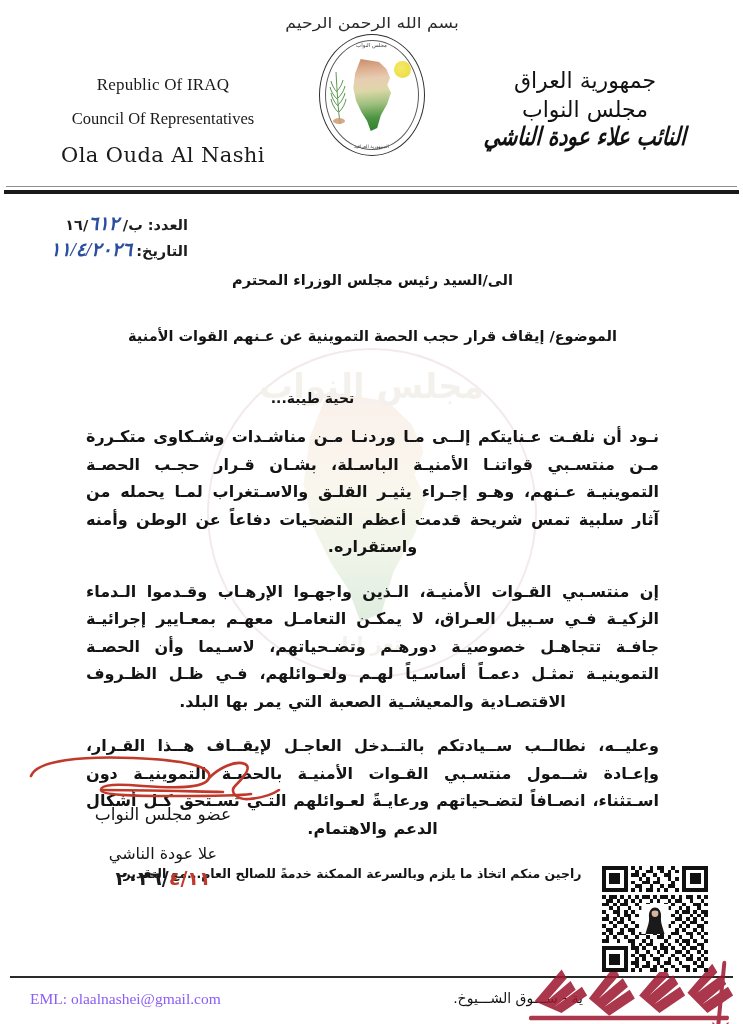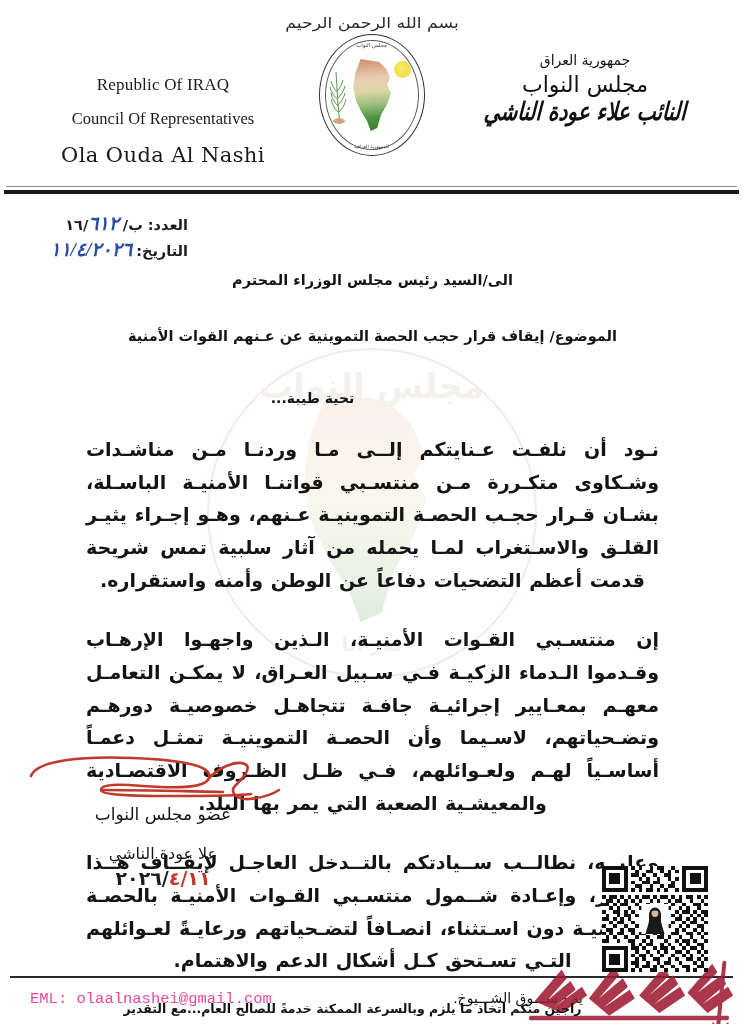--- a/index.html
+++ b/index.html
@@ -54,24 +54,25 @@
   .header-right {
     position: absolute;
     right: 18px;
     top: 52px;
     width: 280px;
     text-align: center;
     direction: rtl;
     color: #111;
   }
   .hr-line1 {
-    font-size: 14px;
+    font-size: 22px;
     letter-spacing: 2px;
     font-family: "DejaVu Sans", sans-serif;
     margin-bottom: 4px;
+    margin-top: 16px;
   }
   .hr-line2 {
     font-size: 22px;
     letter-spacing: 2px;
     font-family: "DejaVu Sans", sans-serif;
     margin-bottom: 2px;
   }
   .hr-line3 {
     font-size: 20px;
     font-family: "DejaVu Serif", serif;
@@ -229,23 +230,23 @@
     font-weight: bold;
     font-size: 14px;
     margin-top: 46px;
     margin-right: 120px;
   }
   .para {
     text-align: justify;
     text-align-last: center;
     font-family: "DejaVu Sans", sans-serif;
     font-weight: bold;
-    font-size: 19px;
+    font-size: 16px;
     line-height: 1.72;
-    margin-top: 27px;
+    margin-top: 17px;
     word-spacing: 1px;
   }
   .closing {
     text-align: center;
     font-family: "DejaVu Sans", sans-serif;
     font-weight: bold;
     font-size: 12.5px;
     margin-top: 24px;
     margin-right: 40px;
   }
@@ -368,23 +369,23 @@
     margin: 0 10px;
   }
   .footer-inner {
     position: relative;
     height: 46px;
   }
   .footer-email {
     position: absolute;
     left: 30px;
     top: 12px;
-    font-family: Liberation Mono, monospace;
+    font-family: Liberation Serif, serif;
     font-size: 15.5px;
-    color: #ec4899;
+    color: #8b5cf6;
   }
   .footer-addr {
     position: absolute;
     right: 160px;
     top: 12px;
     direction: rtl;
     font-family: "DejaVu Sans", sans-serif;
     font-size: 14px;
     color: #141414;
     letter-spacing: 1px;

